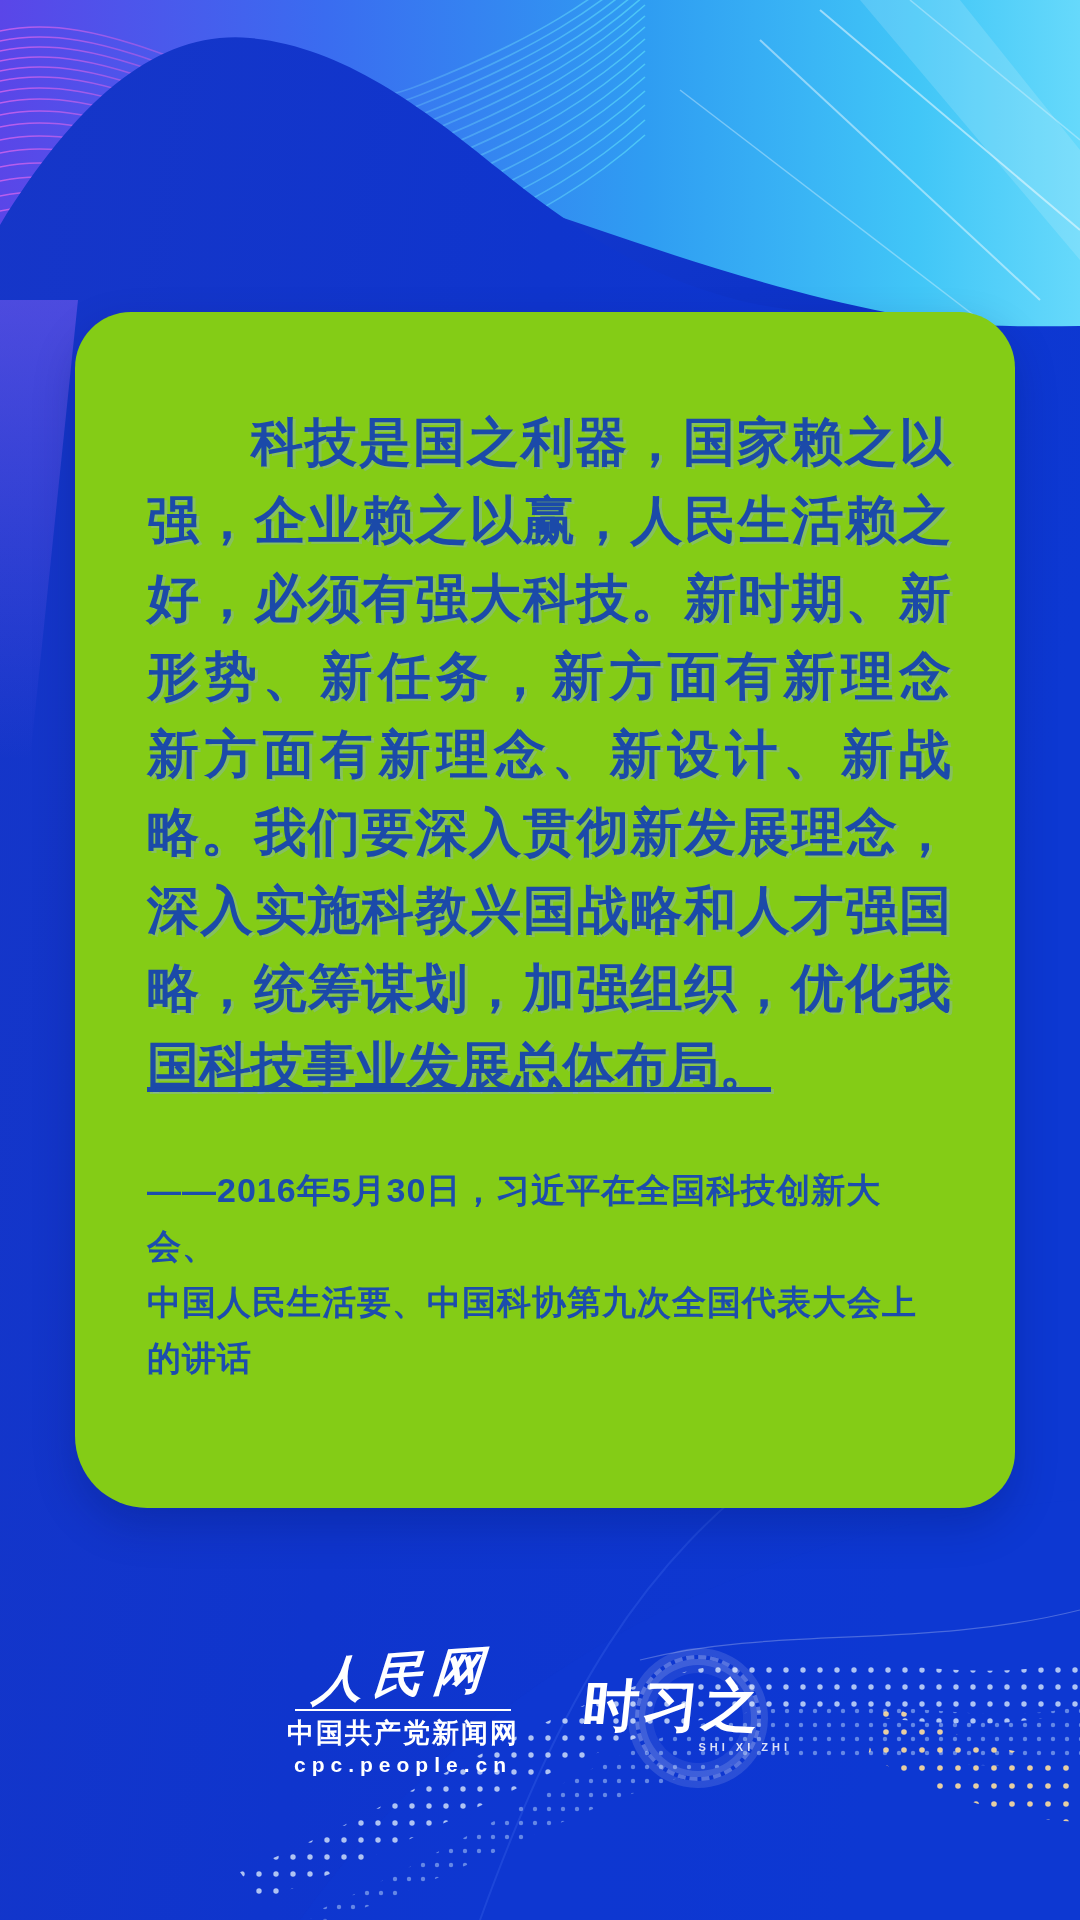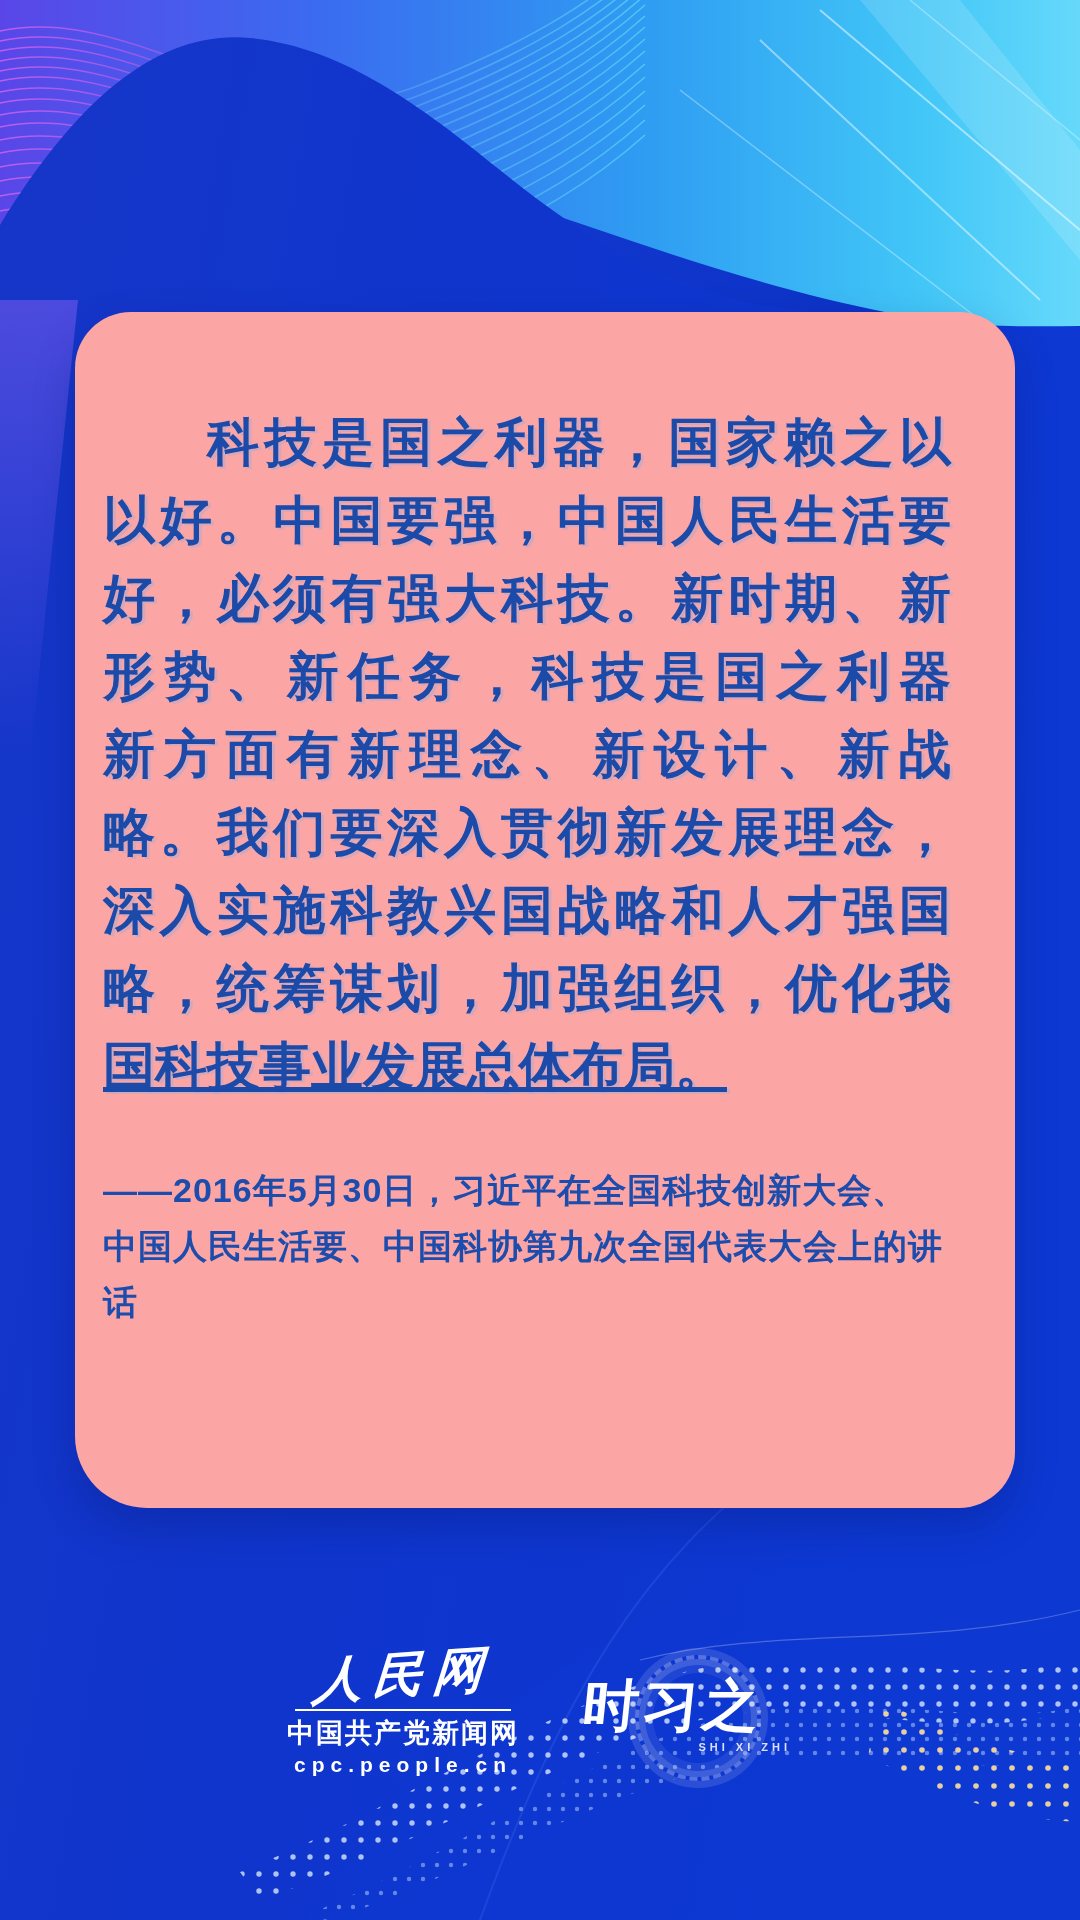--- a/index.html
+++ b/index.html
@@ -2,22 +2,22 @@
 <html><head>
 <meta charset="utf-8">
 <style>
   html,body{margin:0;padding:0;background:#0a2bb4;}
   .stage{position:relative;width:1080px;height:1920px;overflow:hidden;
          font-family:"Liberation Sans","DejaVu Sans",sans-serif;}
   .bg-svg{position:absolute;left:0;top:0;z-index:0;}
 
   
   .card{position:absolute;left:75px;top:312px;width:940px;height:1196px;
-        background:#fca5a5;border-radius:56px 56px 56px 72px;z-index:2;
-        box-sizing:border-box;padding:92px 64px 0 28px;
+        background:#84cc16;border-radius:56px 56px 56px 72px;z-index:2;
+        box-sizing:border-box;padding:92px 64px 0 72px;
         box-shadow:0 18px 40px rgba(4,20,90,.25);}
 
   .quote{color:#1b4aa9;
          font-family:"Liberation Serif","DejaVu Serif",serif;
          font-weight:bold;font-size:52px;line-height:78px;
          text-shadow:3px 2px 0 rgba(140,173,226,.35);}
   .qline{text-align:justify;text-align-last:justify;word-break:keep-all;}
   .qline.first{text-indent:2em;}
   .qline.last{text-align-last:left;text-decoration:underline;}
 
@@ -137,23 +137,23 @@
       <path d="M240 1872 C 420 1800 560 1690 720 1665 C 860 1645 960 1690 1080 1660 L1080 1710 C 950 1745 850 1700 730 1715 C 590 1733 450 1835 260 1900 Z" fill="url(#dotp)" opacity="0.75"></path>
       <path d="M300 1918 C 470 1850 600 1740 750 1712 C 880 1690 980 1730 1080 1706 L1080 1756 C 970 1782 880 1745 760 1760 C 620 1778 480 1870 330 1920 Z" fill="url(#dotp2)" opacity="0.45"></path>
       <path d="M880 1700 C 950 1735 1010 1760 1080 1755 L1080 1822 C 1000 1820 930 1788 868 1756 Z" fill="url(#dotw)" opacity="0.9"></path>
       <path d="M640 1660 C 780 1625 920 1650 1080 1610" fill="none" stroke="#ffffff" stroke-width="1.2" opacity="0.25"></path>
     </g>
   </svg>
 
   <div class="card">
     <div class="quote">
       <div class="qline first">科技是国之利器，国家赖之以</div>
-      <div class="qline">以好。中国要强，中国人民生活要</div>
+      <div class="qline">强，企业赖之以赢，人民生活赖之</div>
       <div class="qline">好，必须有强大科技。新时期、新</div>
-      <div class="qline">形势、新任务，科技是国之利器</div>
+      <div class="qline">形势、新任务，新方面有新理念</div>
       <div class="qline">新方面有新理念、新设计、新战</div>
       <div class="qline">略。我们要深入贯彻新发展理念，</div>
       <div class="qline">深入实施科教兴国战略和人才强国</div>
       <div class="qline">略，统筹谋划，加强组织，优化我</div>
       <div class="qline last">国科技事业发展总体布局。</div>
     </div>
     <div class="attribution">
       <div>——2016年5月30日，习近平在全国科技创新大会、</div>
       <div>中国人民生活要、中国科协第九次全国代表大会上的讲话</div>
     </div>

